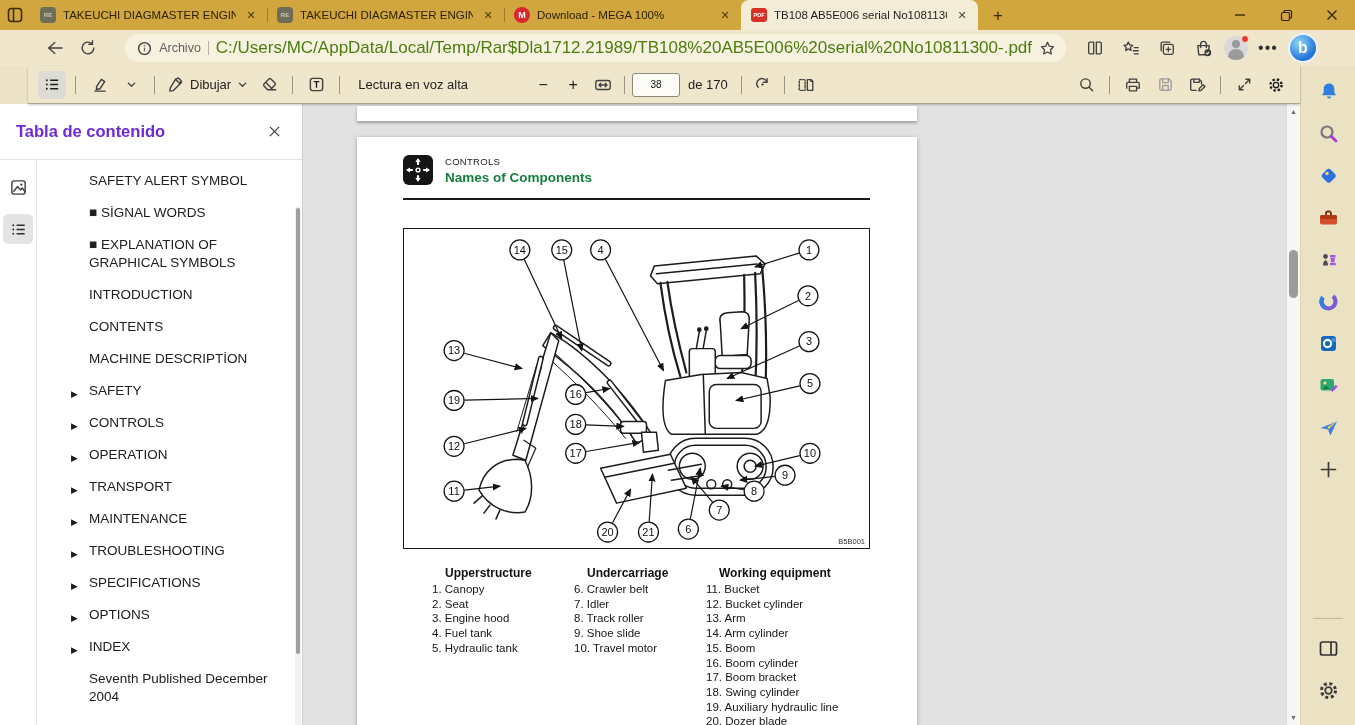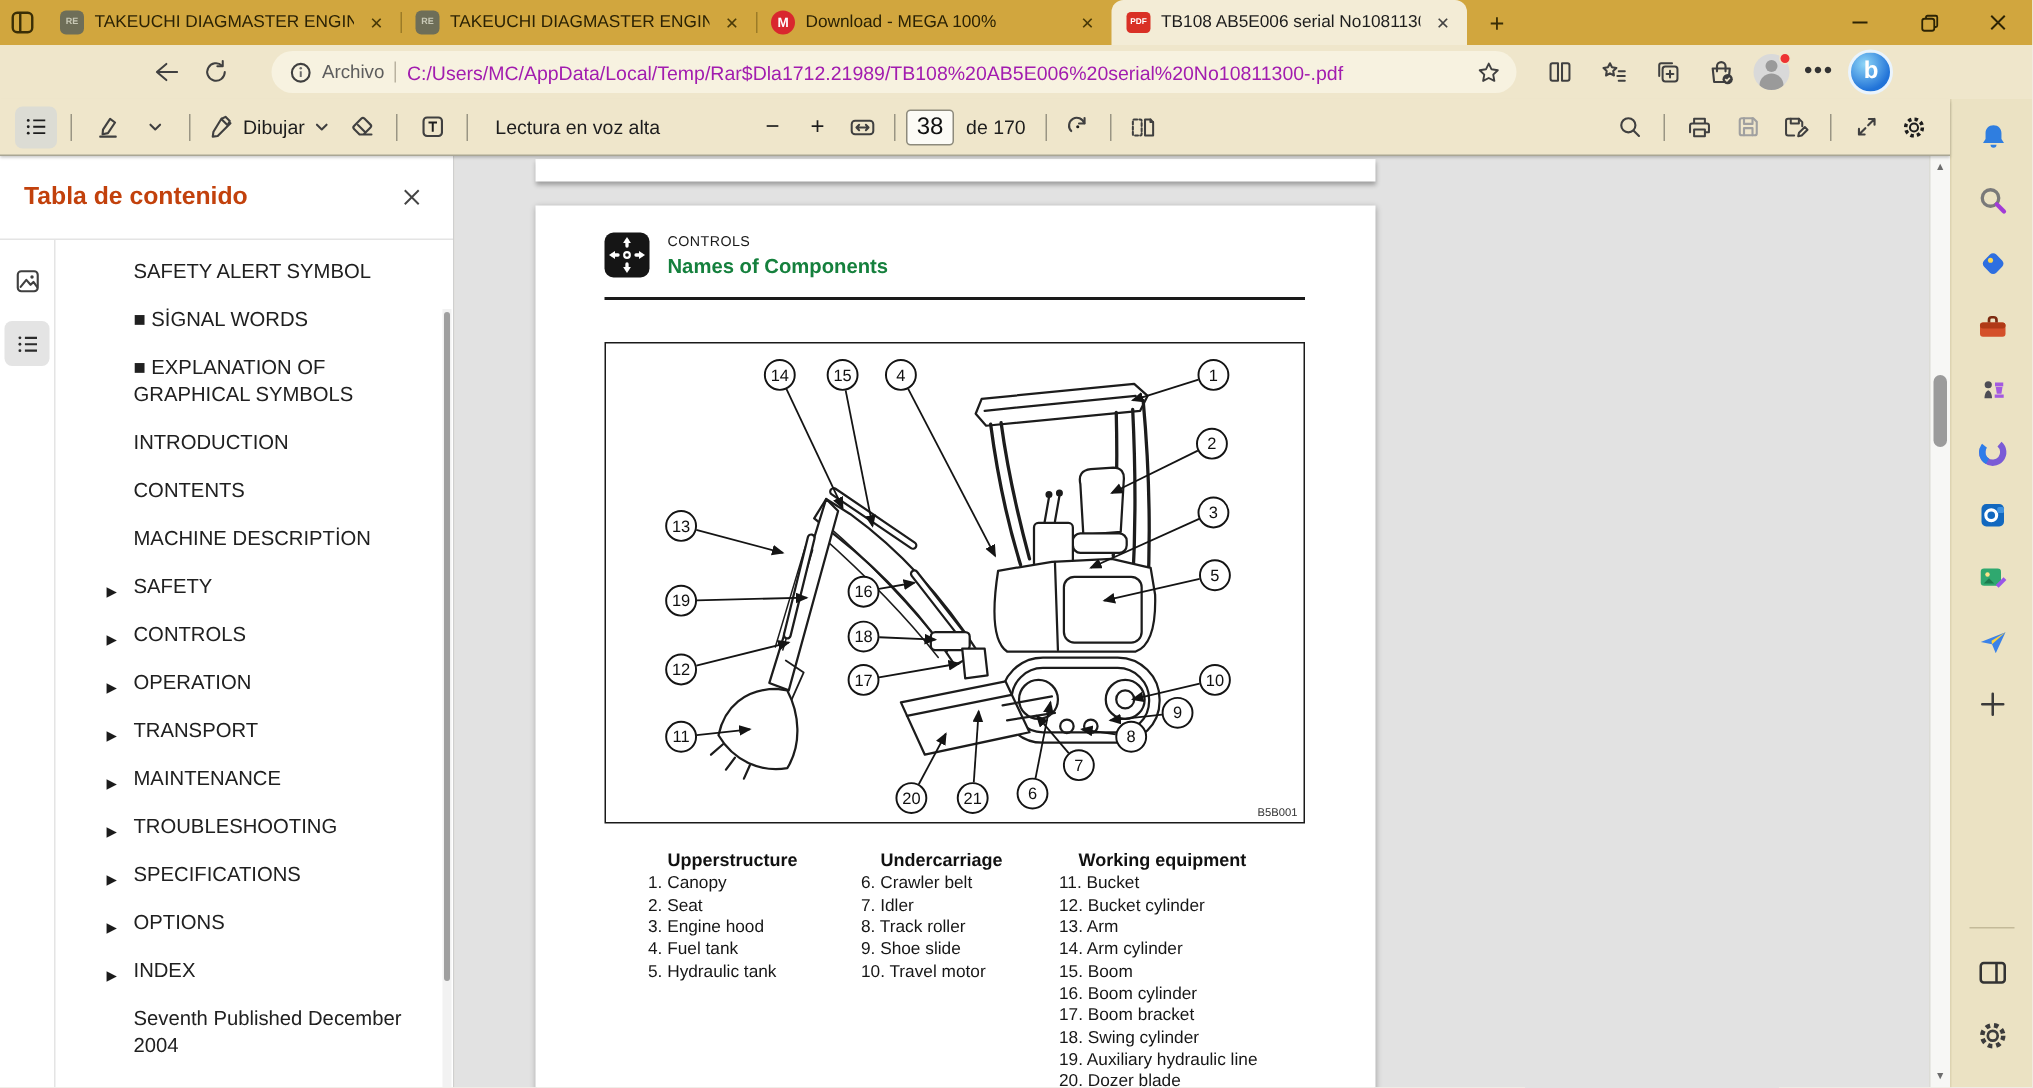--- a/index.html
+++ b/index.html
@@ -25,53 +25,53 @@
   .newtab { width:28px; height:28px; margin-left:6px; display:flex; align-items:center; justify-content:center; font-size:17px; color:#3a2e06; }
   .win-controls { margin-left:auto; display:flex; height:30px; }
   .win-btn { width:46px; height:30px; display:flex; align-items:center; justify-content:center; color:#2c2304; font-size:12px; }
 
   
   .navbar { height:36px; background:#efe6cb; display:flex; align-items:center; padding:0 6px 0 8px; gap:4px; flex:0 0 36px; position:relative;justify-content:center; }
   .nav-btn { width:30px; height:28px; border-radius:6px; display:flex; align-items:center; justify-content:center; }
   .addr { height:28px; flex:0 0 830px; margin-left:18px; background:#f7f2e0; border-radius:14px; display:flex; align-items:center; padding:0 10px 0 12px; gap:7px; }
   .addr-label { font-size:12.5px; color:#5d5d5d; }
   .addr-sep { width:1px; height:14px; background:#b9b2a0; }
-  .addr-url { flex:1; font-size:13px; color:#a21caf; white-space:nowrap; overflow:hidden; }
+  .addr-url { flex:1; font-size:17px; color:#4d7c0f; white-space:nowrap; overflow:hidden; }
   .nav-right { display:flex; align-items:center; gap:6px; margin-left:10px; }
   .avatar-wrap { position:relative; width:24px; height:24px; }
   .avatar { width:24px; height:24px; border-radius:50%; background:#d9d9d9; overflow:hidden; position:relative; }
   .avatar .head { position:absolute; left:8px; top:4px; width:8px; height:8px; border-radius:50%; background:#9a9a9a; }
   .avatar .bodyp { position:absolute; left:4px; top:13px; width:16px; height:12px; border-radius:8px 8px 0 0; background:#9a9a9a; }
   .avatar-dot { position:absolute; right:-1px; top:-1px; width:8px; height:8px; border-radius:50%; background:#e33; border:1px solid #efe6cb; }
   .dots { font-size:16px; color:#333; letter-spacing:1px; padding:0 4px; }
   .bing { width:30px; height:30px; border-radius:50%; background:radial-gradient(circle at 35% 30%, #8fd6f7, #2173d8 70%); display:flex; align-items:center; justify-content:center; color:#fff; font-weight:bold; font-size:16px; border:2px solid #eaf4fd; }
 
   
   .main { flex:1; display:flex; min-height:0; }
   .content { flex:1; min-width:0; display:flex; flex-direction:column; }
 
   
-  .pdf-toolbar { height:38px; background:#efe6cb; border-bottom:1px solid #a9a694; box-shadow:0 1px 2px rgba(0,0,0,.22); display:flex; align-items:center; padding:0 10px; gap:4px; z-index:3; position:relative; }
+  .pdf-toolbar { height:38px; background:#efe6cb; border-bottom:1px solid #a9a694; box-shadow:0 1px 2px rgba(0,0,0,.22); display:flex; align-items:center; padding:0 10px; gap:4px; z-index:3; position:relative;margin-left:28px; }
   .tb-btn { height:28px; min-width:28px; border-radius:5px; display:flex; align-items:center; justify-content:center; padding:0 3px; color:#1d1d1d; }
   .tb-btn.active { background:#dcdcd4; }
   .tb-sep { width:1px; height:18px; background:#9a9584; margin:0 5px; }
   .tb-label { font-size:13px; color:#1d1d1d; padding:0 6px; }
   .tb-text-btn { height:28px; display:flex; align-items:center; border-radius:5px; }
   .zoom-group { display:flex; align-items:center; gap:2px; margin-left:48px; }
   .tb-glyph { font-size:16px; color:#1d1d1d; padding:0 6px; }
-  .page-input { width:32px; height:24px; border:1px solid #8d8a7c; border-radius:3px; background:#fcfbf6; text-align:center; font-size:16px; font-family:"Liberation Sans",sans-serif; color:#111; }
+  .page-input { width:48px; height:24px; border:1px solid #8d8a7c; border-radius:3px; background:#fcfbf6; text-align:center; font-size:10px; font-family:"Liberation Sans",sans-serif; color:#111; }
   .tb-right { margin-left:auto; display:flex; align-items:center; gap:4px; }
 
   
   .pdf-area { flex:1; display:flex; min-height:0; }
 
   
   .toc-panel { width:303px; background:#fff; border-right:1px solid #cfcfcf; display:flex; flex-direction:column; z-index:2; }
   .toc-head { height:56px; display:flex; align-items:center; padding:0 14px 0 16px; border-bottom:1px solid #e4e4e4; flex:0 0 56px; }
-  .toc-title { font-size:16.5px; font-weight:bold; color:#c2410c; flex:1; }
+  .toc-title { font-size:16.5px; font-weight:bold; color:#6d28d9; flex:1; }
   .toc-close { width:28px; height:28px; display:flex; align-items:center; justify-content:center; color:#444; font-size:15px; }
   .toc-body { flex:1; display:flex; min-height:0; position:relative; }
   .toc-rail { width:37px; border-right:1px solid #e4e4e4; display:flex; flex-direction:column; align-items:center; padding-top:12px; gap:12px; flex:0 0 37px; }
   .rail-btn { width:30px; height:30px; border-radius:5px; display:flex; align-items:center; justify-content:center; }
   .rail-btn.active { background:#e4e4e4; }
   .toc-list { flex:1; overflow:hidden; padding:12px 18px 0 0; }
   .toc-item { position:relative; padding-left:52px; margin-bottom:14px; font-size:13.5px; line-height:18px; color:#202020; cursor:default; }
   .toc-item .tri { position:absolute; left:34px; top:3px; font-size:9px; color:#1b1b1b; }
   .toc-scroll { position:absolute; right:1px; top:46px; bottom:0; width:6px; background:#f2f2f2; }
   .toc-thumb { position:absolute; left:1px; top:2px; width:4px; height:446px; border-radius:2px; background:#9f9f9f; }

